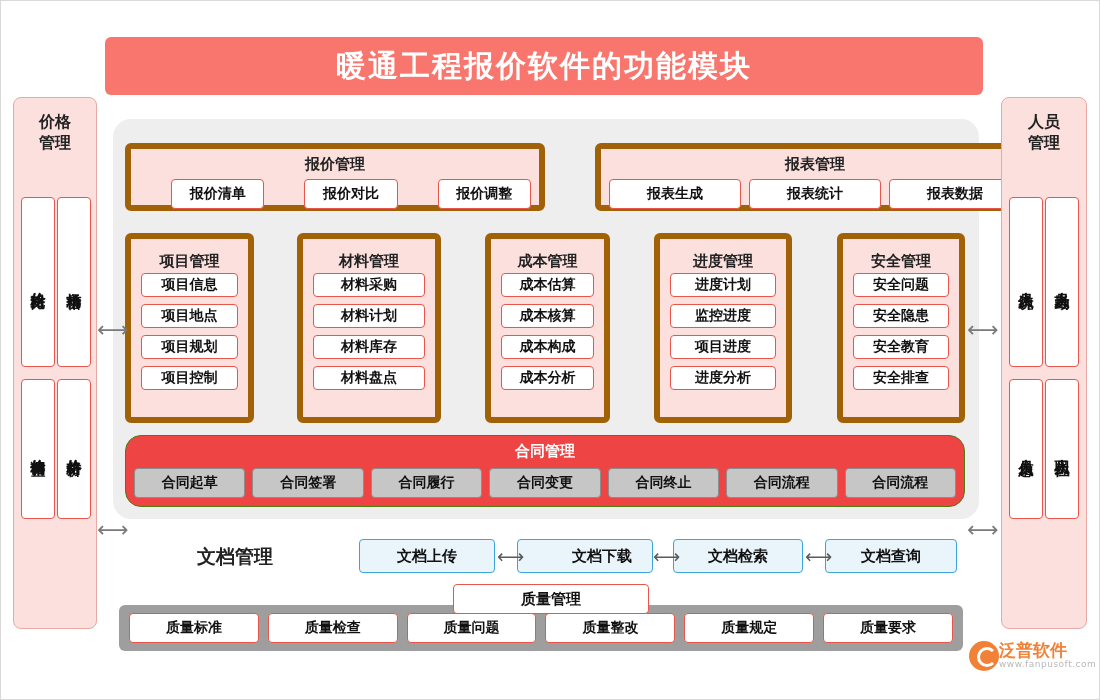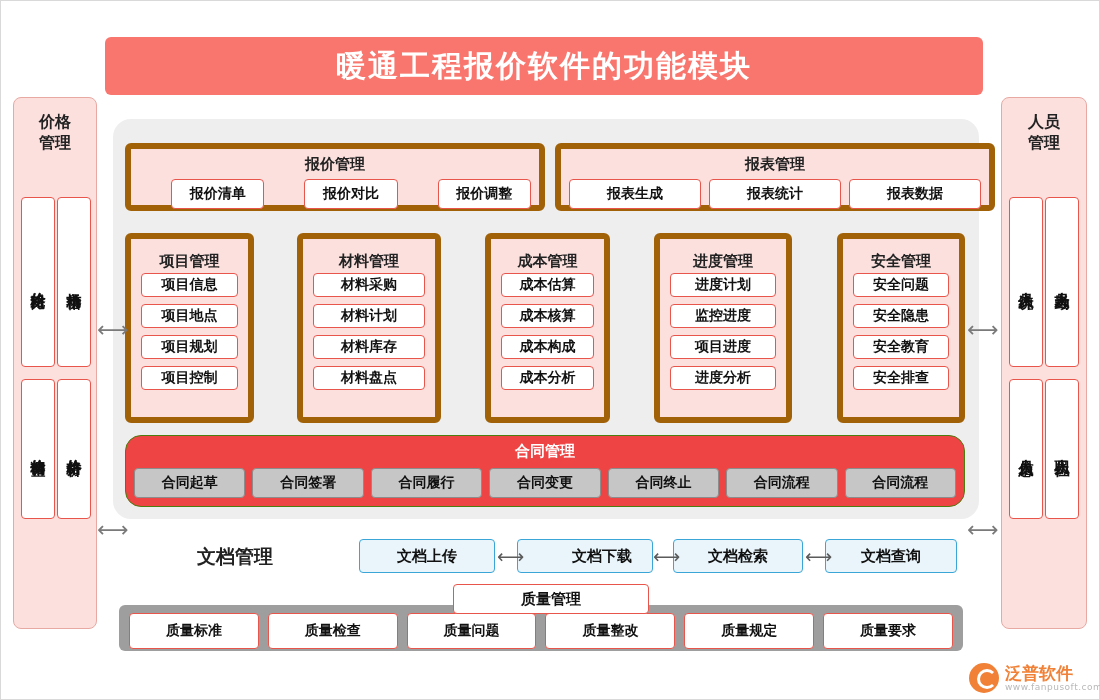--- a/index.html
+++ b/index.html
@@ -37,21 +37,21 @@
   }
   .cell{
     background:#ffffff;border:1px solid #e8554b;border-radius:4px;
     font-size:14px;font-weight:bold;color:#111;
     display:flex;align-items:center;justify-content:center;
     box-sizing:border-box;
   }
 
   
   .grp-quote{left:124px;top:142px;width:420px;height:68px;}
-  .grp-report{left:554px;top:142px;width:440px;height:68px;}
+  .grp-report{left:594px;top:142px;width:440px;height:68px;}
   .grp-quote .row,.grp-report .row{
     position:absolute;left:8px;right:8px;top:30px;height:30px;
     display:flex;gap:8px;
   }
   .grp-quote .row .cell{flex:1;margin-left:32px;}
   .grp-report .row .cell{flex:1;}
 
   
   .col-grp{top:232px;height:190px;}
   .col-grp .grp-title{padding-top:12px;font-size:15px;}
@@ -108,31 +108,31 @@
   .q-head{
     position:absolute;left:452px;top:583px;width:196px;height:30px;
     background:#ffffff;border:1px solid #e8554b;border-radius:4px;
     display:flex;align-items:center;justify-content:center;
     font-size:15px;font-weight:bold;color:#111;box-sizing:border-box;z-index:3;
   }
   .q-bar{
     position:absolute;left:118px;top:604px;width:844px;height:46px;
     background:#9e9e9e;border-radius:6px;
   }
-  .q-bar .row{position:absolute;left:10px;right:10px;top:8px;height:36px;display:flex;gap:9px;}
+  .q-bar .row{position:absolute;left:10px;right:10px;top:8px;height:30px;display:flex;gap:9px;}
   .q-bar .row .cell{flex:1;}
 
   
   .arrow{position:absolute;color:#7a7a7a;font-size:22px;line-height:1;user-select:none;}
   .arrow.small{font-size:19px;color:#5b5b5b;}
 
   
   .logo{
     position:absolute;left:968px;top:640px;width:120px;height:52px;
-    display:flex;align-items:flex-end;gap:6px;
+    display:flex;align-items:flex-start;
   }
   .logo-mark{
     width:30px;height:30px;border-radius:50%;
     background:#f08137;position:relative;flex:0 0 auto;
   }
   .logo-mark:after{
     content:"";position:absolute;left:8px;top:6px;width:14px;height:14px;
     border:3px solid #ffffff;border-radius:50%;border-right-color:transparent;
   }
   .logo-text{display:flex;flex-direction:column;line-height:1.1;}

